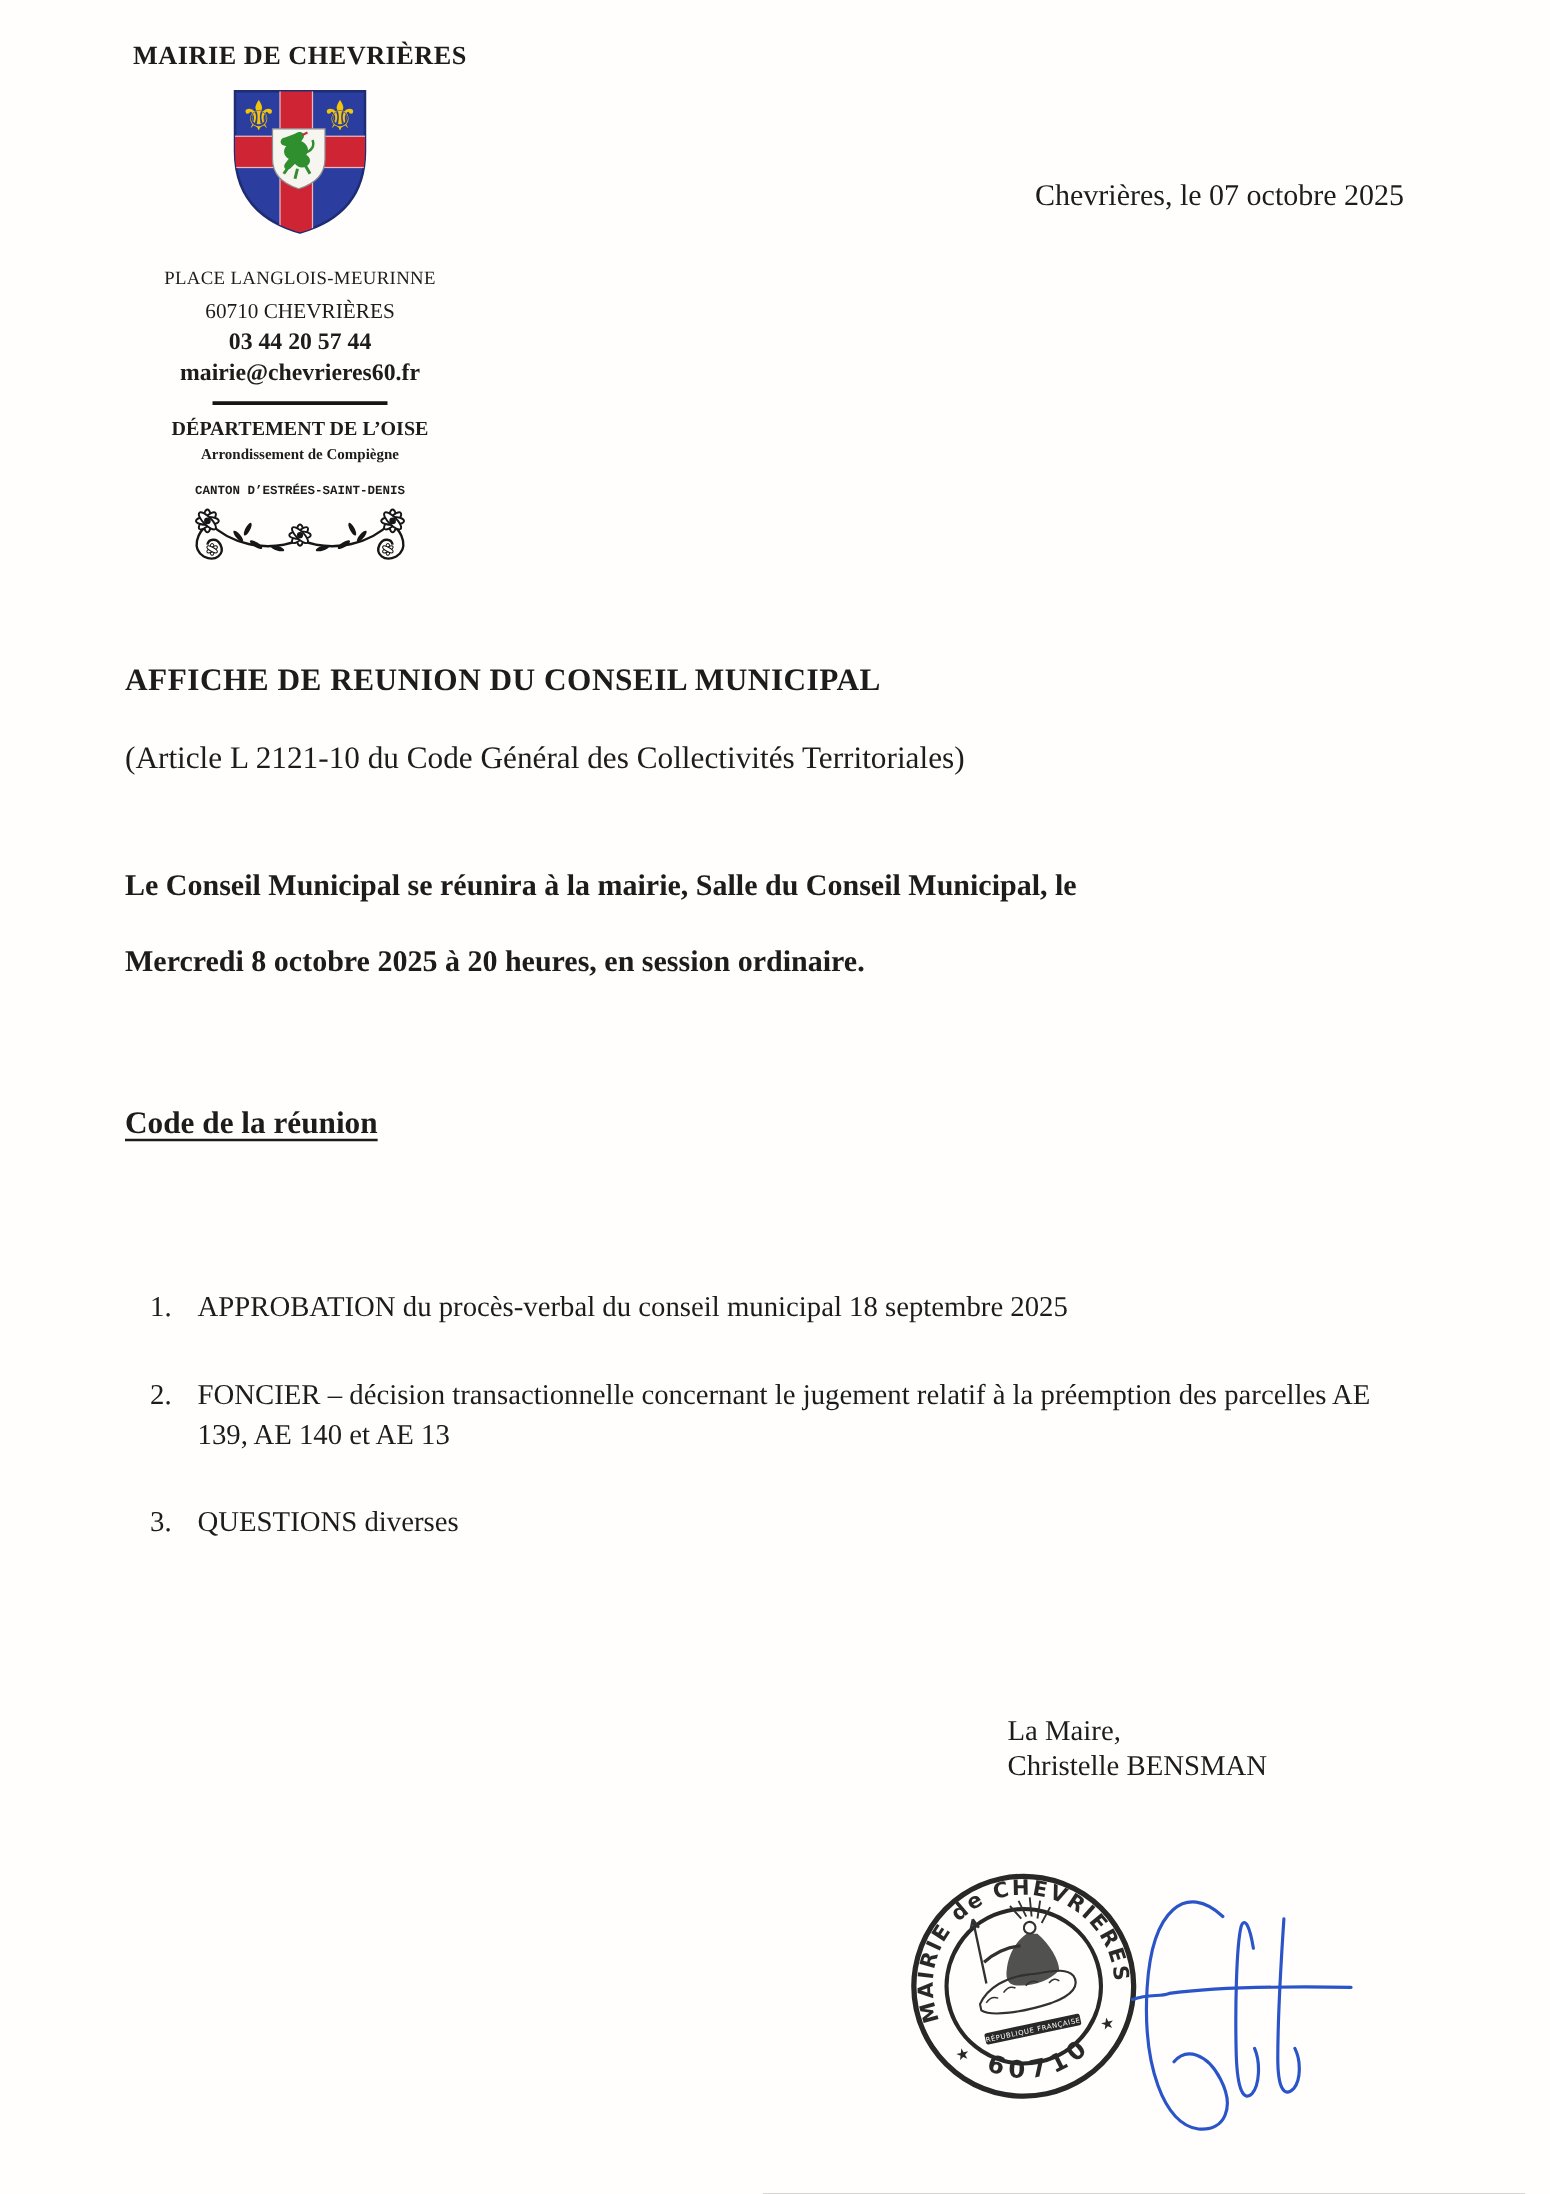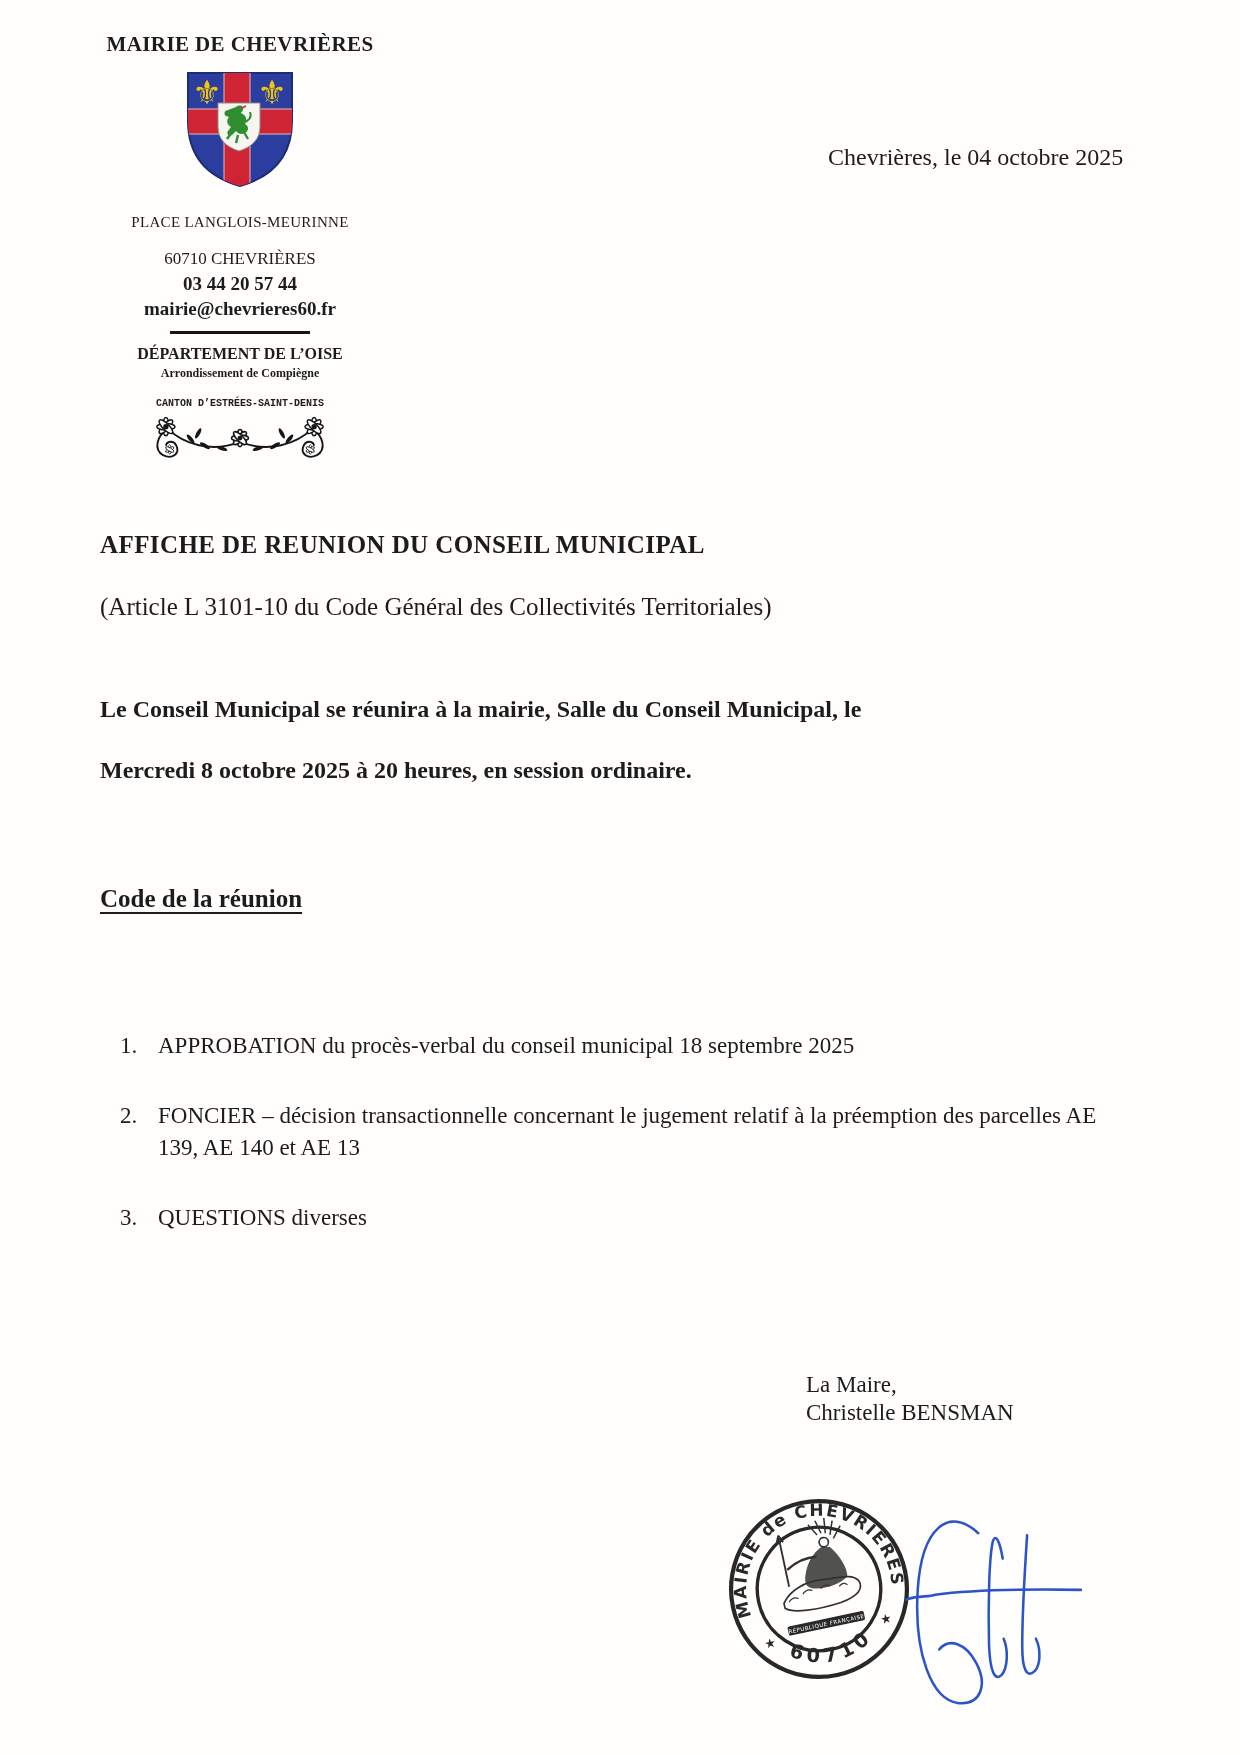--- a/index.html
+++ b/index.html
@@ -6,21 +6,21 @@
   .page {
     position:relative; width:1240px; height:1755px; margin:0 auto;
     background:#fffefd; color:#1c1c1c;
     font-family:"Liberation Serif", serif; overflow:hidden;padding-left:40px;
   }
   
   .letterhead { position:absolute; left:90px; top:32px; width:300px; text-align:center; }
   .org-title { font-size:21px; font-weight:bold; letter-spacing:.4px; }
   .coat { margin-top:12px; }
   .addr1 { margin-top:21px; font-size:15px; letter-spacing:.3px; }
-  .addr2 { font-size:17px; margin-top:18px; }
+  .addr2 { font-size:17px; margin-top:7px; }
   .phone { font-size:19px; font-weight:bold; margin-top:4px; }
   .email { font-size:19px; font-weight:bold; margin-top:3px; }
   .lh-divider { width:140px; height:3px; background:#151515; margin:11px auto 11px; }
   .dept  { font-size:16px; font-weight:bold; }
   .arr   { font-size:12px; font-weight:bold; margin-top:3px; }
   .canton{ font-size:10px; font-weight:bold; margin-top:17px;font-family:Liberation Mono, monospace; }
   .floral{ margin-top:6px; }
   
   .date-line { position:absolute; left:828px; top:144px; font-size:24px; }
   
@@ -133,24 +133,24 @@
           <ellipse rx="3.2" ry="9" transform="rotate(120)"></ellipse>
       </g>
       <g transform="translate(174,36) scale(0.55)" stroke="#161616" stroke-width="1.6" fill="#fff">
         <ellipse rx="3.2" ry="9"></ellipse>
           <ellipse rx="3.2" ry="9" transform="rotate(60)"></ellipse>
           <ellipse rx="3.2" ry="9" transform="rotate(120)"></ellipse>
       </g>
     </svg>
   </div>
 
-  <div class="date-line">Chevrières, le 04 octobre 2025</div>
+  <div class="date-line">Chevrières, le 07 octobre 2025</div>
 
   <div class="centerband doc-title">AFFICHE DE REUNION DU CONSEIL MUNICIPAL</div>
-  <div class="centerband doc-subtitle">(Article L 3101-10 du Code Général des Collectivités Territoriales)</div>
+  <div class="centerband doc-subtitle">(Article L 2121-10 du Code Général des Collectivités Territoriales)</div>
   <div class="centerband ann1">Le Conseil Municipal se réunira à la mairie, Salle du Conseil Municipal, le</div>
   <div class="centerband ann2">Mercredi 8 octobre 2025 à 20 heures, en session ordinaire.</div>
   <div class="centerband section-heading">Code de la réunion</div>
 
   <div class="agenda">
     <div class="agenda-item">
       <span class="agenda-num">1.</span>
       <span class="agenda-text">APPROBATION du procès-verbal du conseil municipal 18 septembre 2025</span>
     </div>
     <div class="agenda-item">

